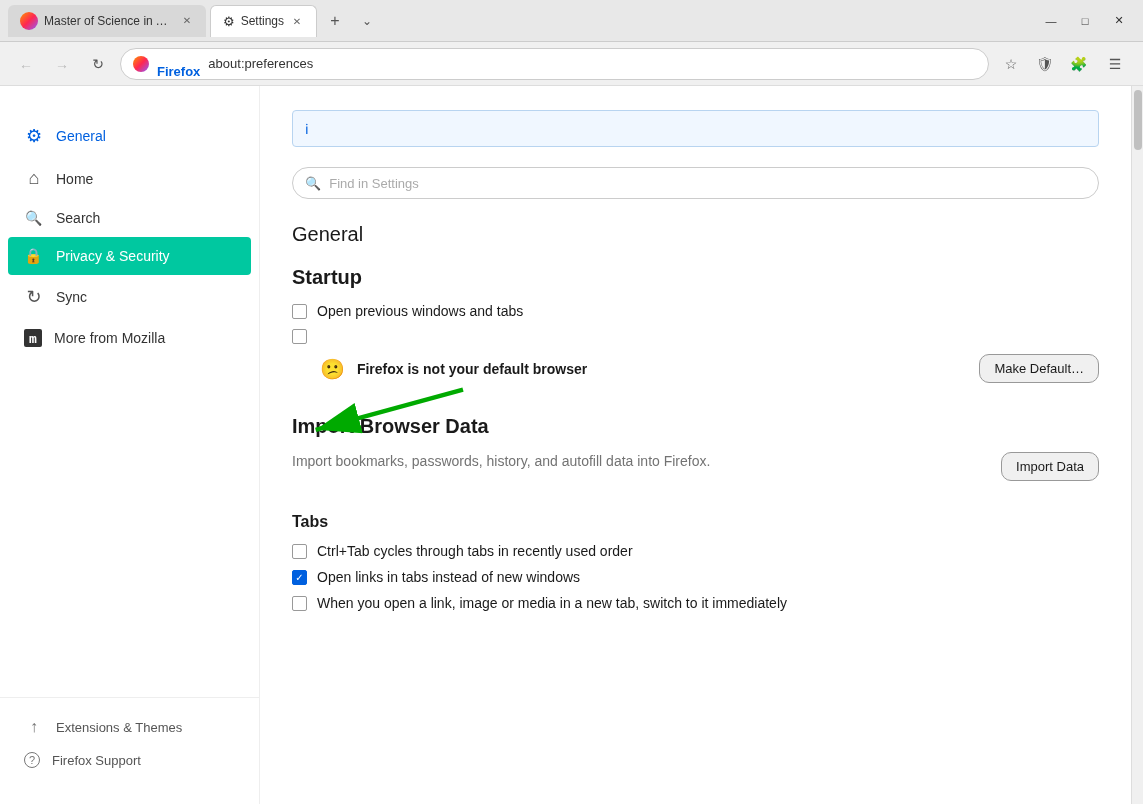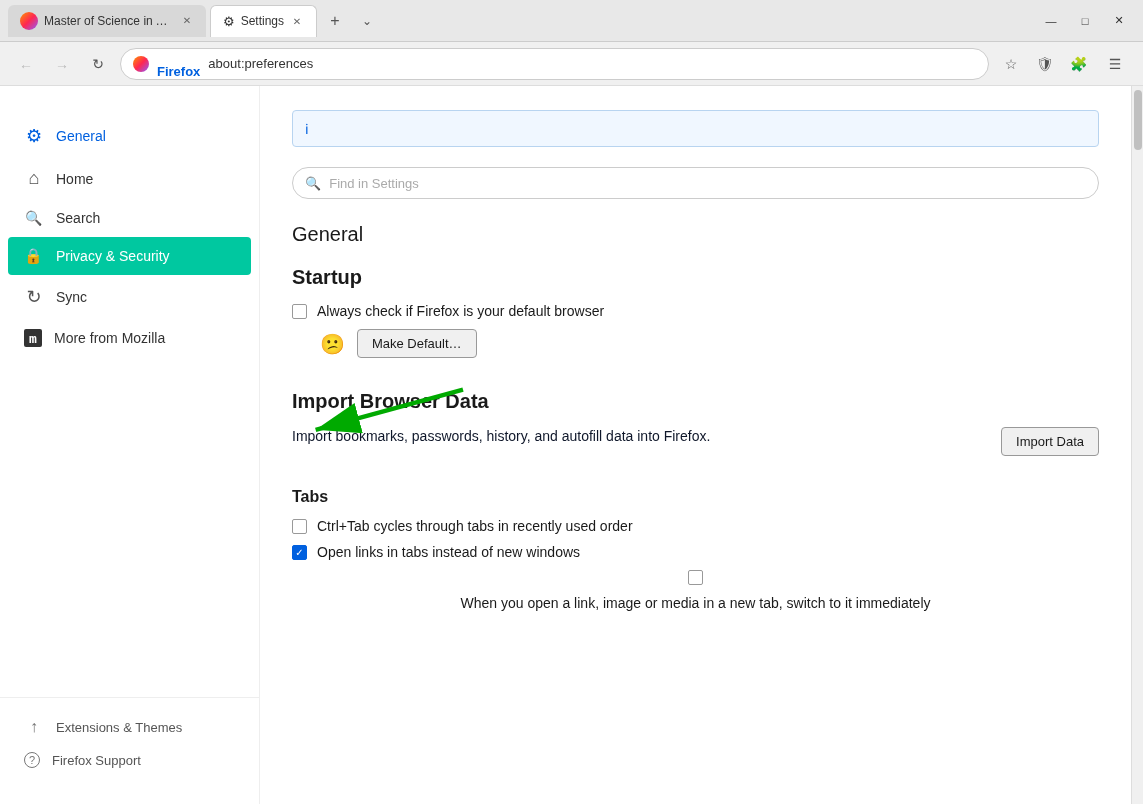--- a/index.html
+++ b/index.html
@@ -60,25 +60,25 @@
     .section-title { font-size: 20px; font-weight: 400; color: #1a1a1a; margin-bottom: 20px; }
     .subsection-title { font-size: 20px; font-weight: 700; color: #1a1a1a; margin-bottom: 14px; }
     .section-block { margin-bottom: 32px; }
     .option-row { display: flex; align-items: center; gap: 10px; margin-bottom: 10px; }
     .checkbox { width: 15px; height: 15px; border: 1.5px solid #999; border-radius: 2px; background: #fff; display: inline-block; flex-shrink: 0; }
     .checkbox.checked { background: #0060df; border-color: #0060df; display: flex; align-items: center; justify-content: center; color: #fff; font-size: 10px; }
     .option-label { font-size: 14px; color: #1a1a1a; }
     .default-browser-row { display: flex; align-items: center; gap: 12px; margin: 8px 0 8px 28px; }
     .emoji-icon { font-size: 20px; }
     .default-browser-text { font-size: 14px; font-weight: 600; color: #1a1a1a; flex: 1; }
-    .action-btn { padding: 6px 14px; border: 1px solid #999; border-radius: 4px; background: #f0f0f0; font-size: 13px; color: #1a1a1a; cursor: pointer; white-space: nowrap; }
-    .import-desc { font-size: 14px; color: #0f172a; margin-bottom: 12px; }
+    .action-btn { padding: 6px 14px; border: 1px solid #999; border-radius: 10px; background: #f0f0f0; font-size: 13px; color: #1a1a1a; cursor: pointer; white-space: nowrap; }
+    .import-desc { font-size: 14px; color: #737373; margin-bottom: 12px; }
     .import-row { display: flex; align-items: center; justify-content: space-between; }
     .tabs-title { font-size: 16px; font-weight: 700; color: #1a1a1a; margin-bottom: 12px; }
-    .last-option { margin-bottom: 4px; flex-direction: column; }
+    .last-option { margin-bottom: 4px; }
     .content-wrapper { position: relative; flex: 1; display: flex; overflow: hidden; }
     .arrow-overlay { position: absolute; top: 0; left: 0; width: 100%; height: 100%; pointer-events: none; z-index: 10; }
 
     
     .firefox-logo { width: 18px; height: 18px; border-radius: 50%; background: linear-gradient(135deg, #ff9400, #ff2750 50%, #9059ff); display: inline-block; }
 
     
     .settings-tab-icon { font-size: 13px; }
   </style>
 </head>
@@ -187,24 +187,28 @@
           <span style="font-size:13px; color:#777;">🔍</span>
           <span style="font-size:13px; color:#aaa;">Find in Settings</span>
         </div>
 
         <h1 class="section-title">General</h1>
 
         <div class="section-block">
           <div class="subsection-title">Startup</div>
           <div class="option-row">
             <span class="checkbox"></span>
-            <span class="option-label">Always check if Firefox is your default browser</span>
+            <span class="option-label">Open previous windows and tabs</span>
+          </div>
+          <div class="option-row">
+            <span class="checkbox"></span>
           </div>
           <div class="default-browser-row">
             <span class="emoji-icon">😕</span>
+            <span class="default-browser-text">Firefox is not your default browser</span>
             <button class="action-btn">Make Default…</button>
           </div>
         </div>
 
         <div class="section-block">
           <div class="subsection-title">Import Browser Data</div>
           <div class="import-row">
             <p class="import-desc" style="flex:1; margin-right:20px;">Import bookmarks, passwords, history, and autofill data into Firefox.</p>
             <button class="action-btn">Import Data</button>
           </div>

